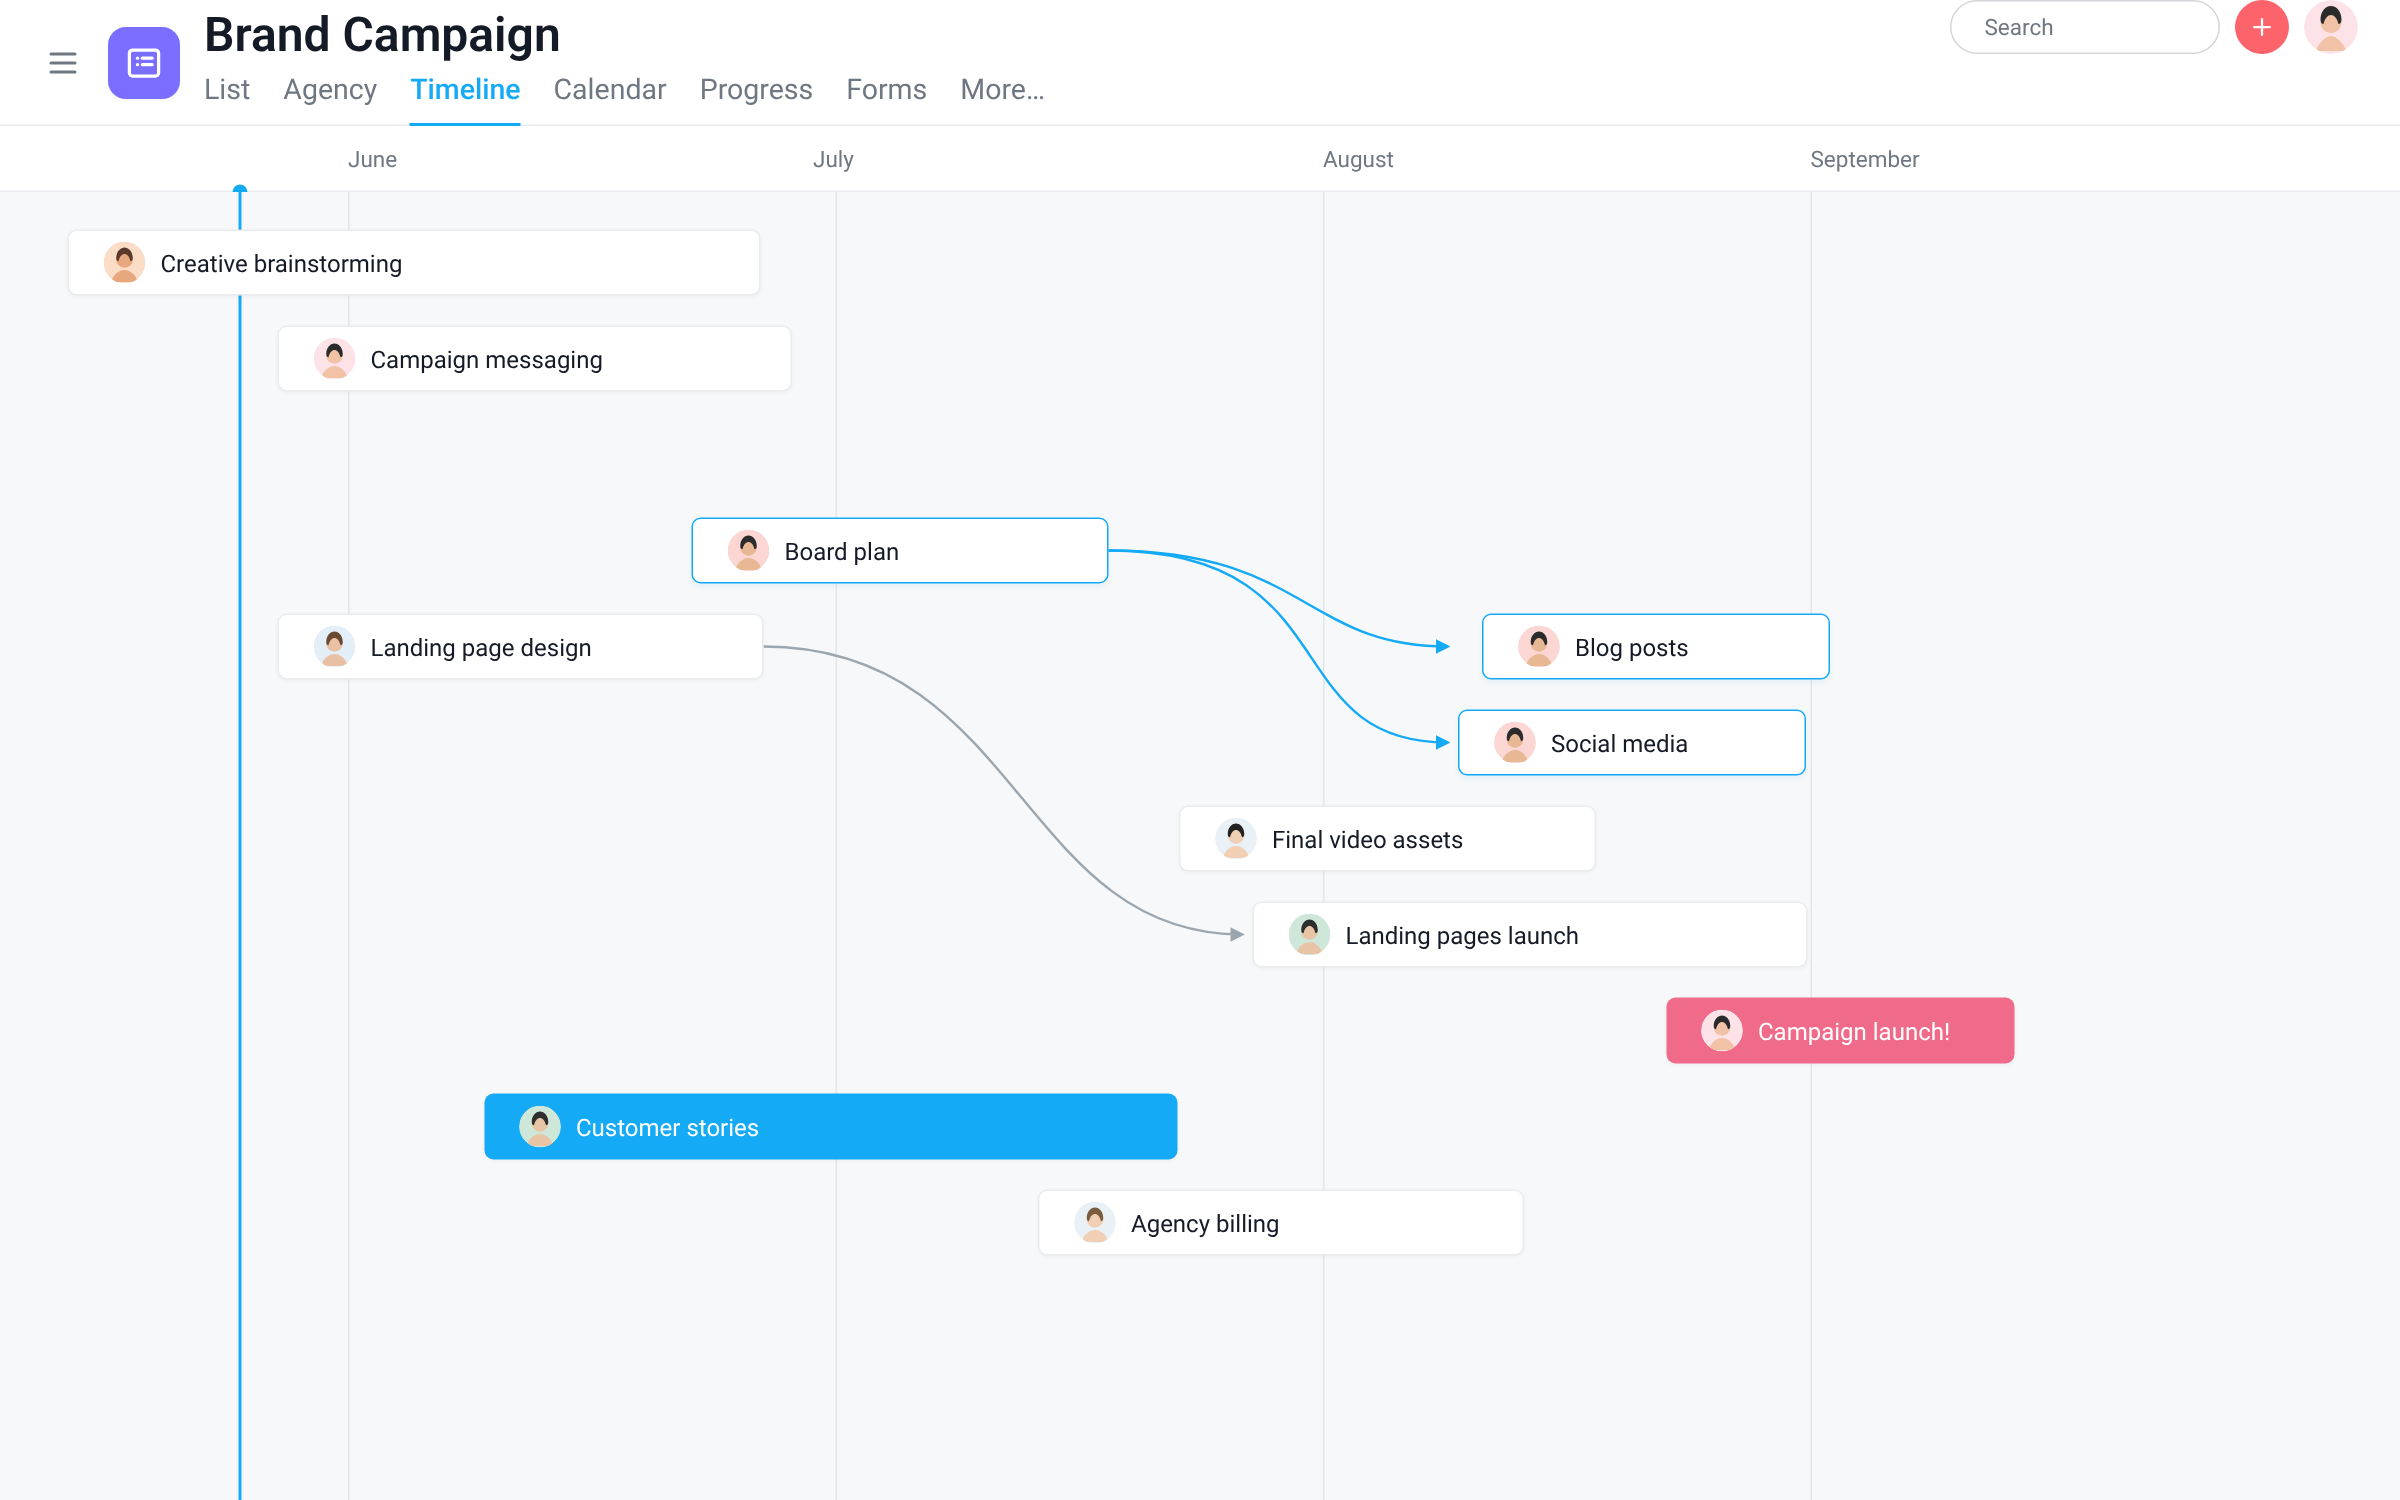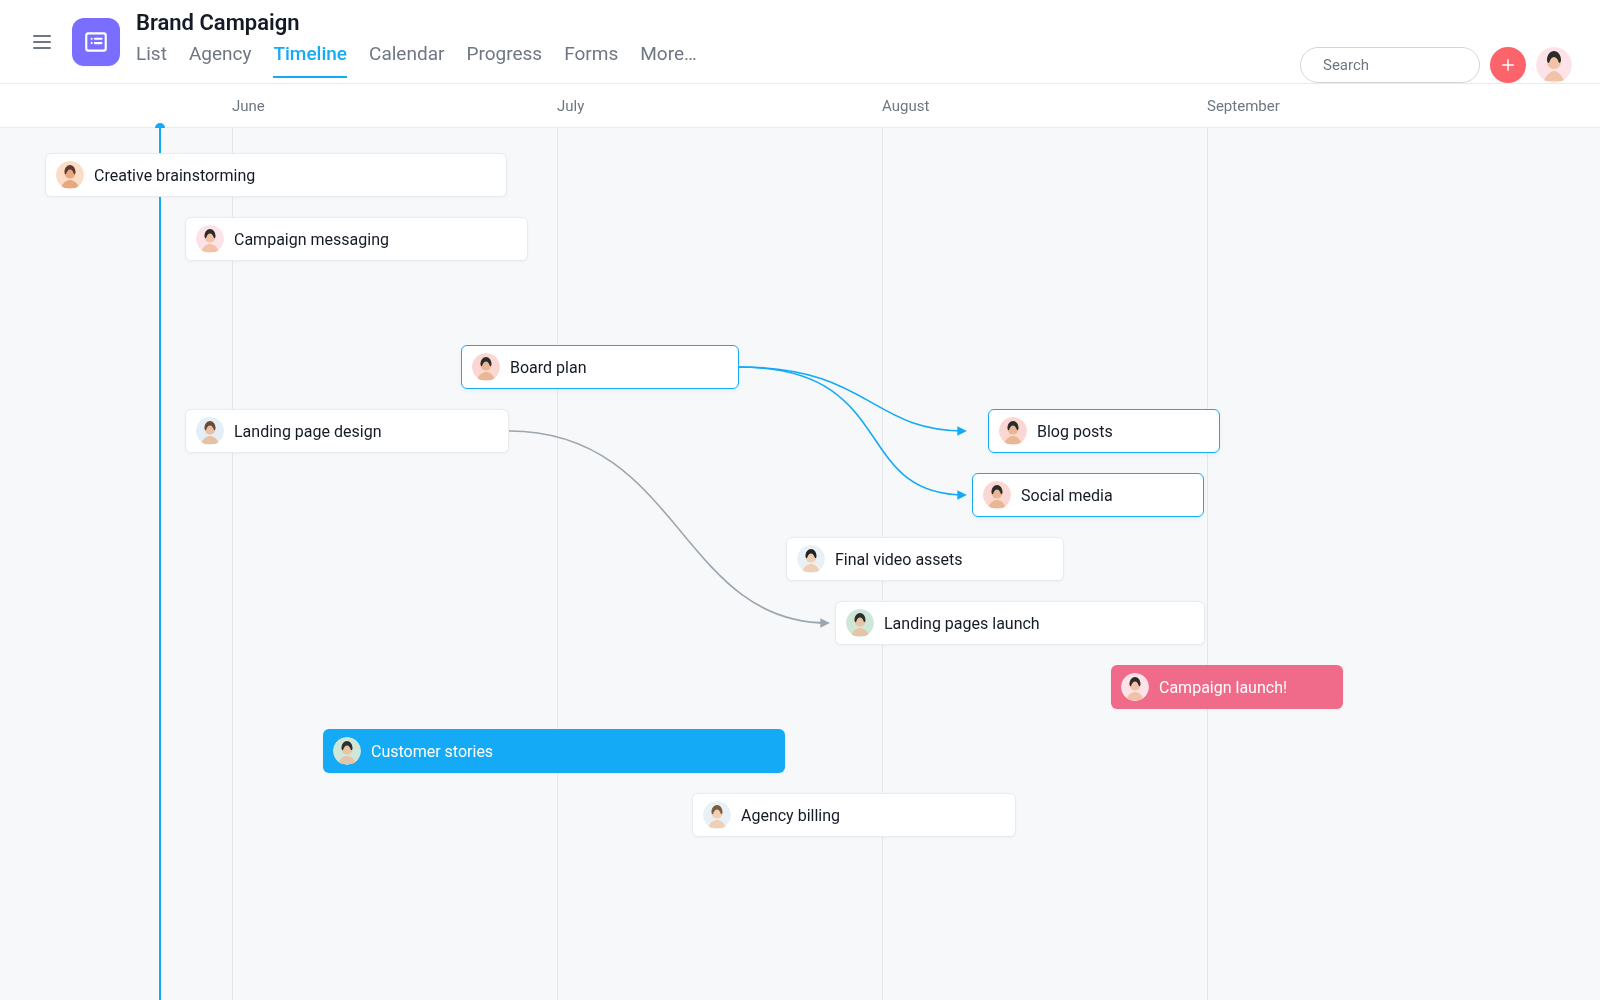--- a/index.html
+++ b/index.html
@@ -24,26 +24,26 @@
   }
   .hamburger{display:flex;align-items:center;justify-content:center;width:48px;cursor:pointer}
   .hamburger svg{stroke:#6f7782}
   .project-icon{
     width:48px;height:48px;border-radius:12px;background:var(--accent);
     display:flex;align-items:center;justify-content:center;align-self:center;margin-right:16px;margin-left:6px;
     box-shadow:0 1px 2px rgba(0,0,0,0.04);
   }
   .project-icon svg{stroke:#fff;fill:none}
   .title-area{display:flex;flex-direction:column;justify-content:center;flex:1}
-  .project-title{font-size:22px;font-weight:600;line-height:1.2;margin-top:4px}
+  .project-title{font-size:32px;font-weight:600;line-height:1.2;margin-top:4px}
   .tabs{display:flex;gap:22px;margin-top:6px}
   .tab{font-size:19px;color:var(--muted);padding-bottom:12px;cursor:pointer;position:relative}
   .tab.active{color:var(--today);font-weight:500}
   .tab.active::after{content:"";position:absolute;left:0;right:0;bottom:-1px;height:2px;background:var(--today)}
-  .header-right{display:flex;align-items:flex-end;gap:10px}
+  .header-right{display:flex;align-items:flex-start;gap:10px}
   .search{
     height:36px;width:180px;border:1px solid #d3d6d8;border-radius:18px;
     display:flex;align-items:center;padding:0 12px;gap:8px;color:var(--muted);
   }
   .search input{border:none;outline:none;font-size:15px;color:var(--text);flex:1;background:transparent}
   .search input::placeholder{color:var(--muted)}
   .circle-btn{width:36px;height:36px;border-radius:50%;display:flex;align-items:center;justify-content:center;cursor:pointer}
   .add-btn{background:var(--add);color:#fff}
   .avatar{border-radius:50%;display:flex;align-items:center;justify-content:center;overflow:hidden}
   .avatar svg{display:block}
@@ -65,21 +65,21 @@
   .today-line{position:absolute;top:0;bottom:0;width:2px;background:var(--today)}
   .today-dot{
     position:absolute;width:10px;height:10px;border-radius:50%;background:var(--today);
     transform:translate(-50%,-50%);
   }
 
   
   .bar{
     position:absolute;height:44px;border-radius:6px;background:#fff;
     border:1px solid #e8ecee;box-shadow:0 1px 3px rgba(0,0,0,0.04);
-    display:flex;align-items:center;padding:0 10px;gap:10px;cursor:pointer;
+    display:flex;align-items:center;padding:0 23px;gap:10px;cursor:pointer;
     font-size:16px;font-weight:400;color:var(--text);
   }
   .bar.outlined{border:1.5px solid var(--blue);box-shadow:0 2px 4px rgba(20,170,245,0.08)}
   .bar .avatar{width:28px;height:28px;flex-shrink:0}
   .bar.white-text{color:#fff;border:none}
   .bar-label{white-space:nowrap}
 
   
   svg.deps{position:absolute;inset:0;width:100%;height:100%;pointer-events:none}
 
@@ -136,21 +136,21 @@
           <circle cx="18" cy="15" r="7" fill="#f1c2a6"></circle>
           <path d="M8 34c2-7 8-10 10-10s8 3 10 10" fill="#f1c2a6"></path>
           <path d="M11 13c0-5 3-9 7-9s7 4 7 9c0 2-1 3-2 3-1-4-3-6-5-6s-4 2-5 6c-1 0-2-1-2-3z" fill="#2b2b2b"></path>
         </svg>
     </div>
   </div>
 </div>
 
 <div class="month-row">
   <span class="month-label" style="left:232px">June</span>
-  <span class="month-label" style="left:557px">July</span>
+  <span class="month-label" style="left:542px">July</span>
   <span class="month-label" style="left:882px">August</span>
   <span class="month-label" style="left:1207px">September</span>
   <span class="today-dot" style="left:160px;top:44px"></span>
 </div>
 
 <div class="canvas">
   <div class="month-line" style="left:232px"></div>
   <div class="month-line" style="left:557px"></div>
   <div class="month-line" style="left:882px"></div>
   <div class="month-line" style="left:1207px"></div>

